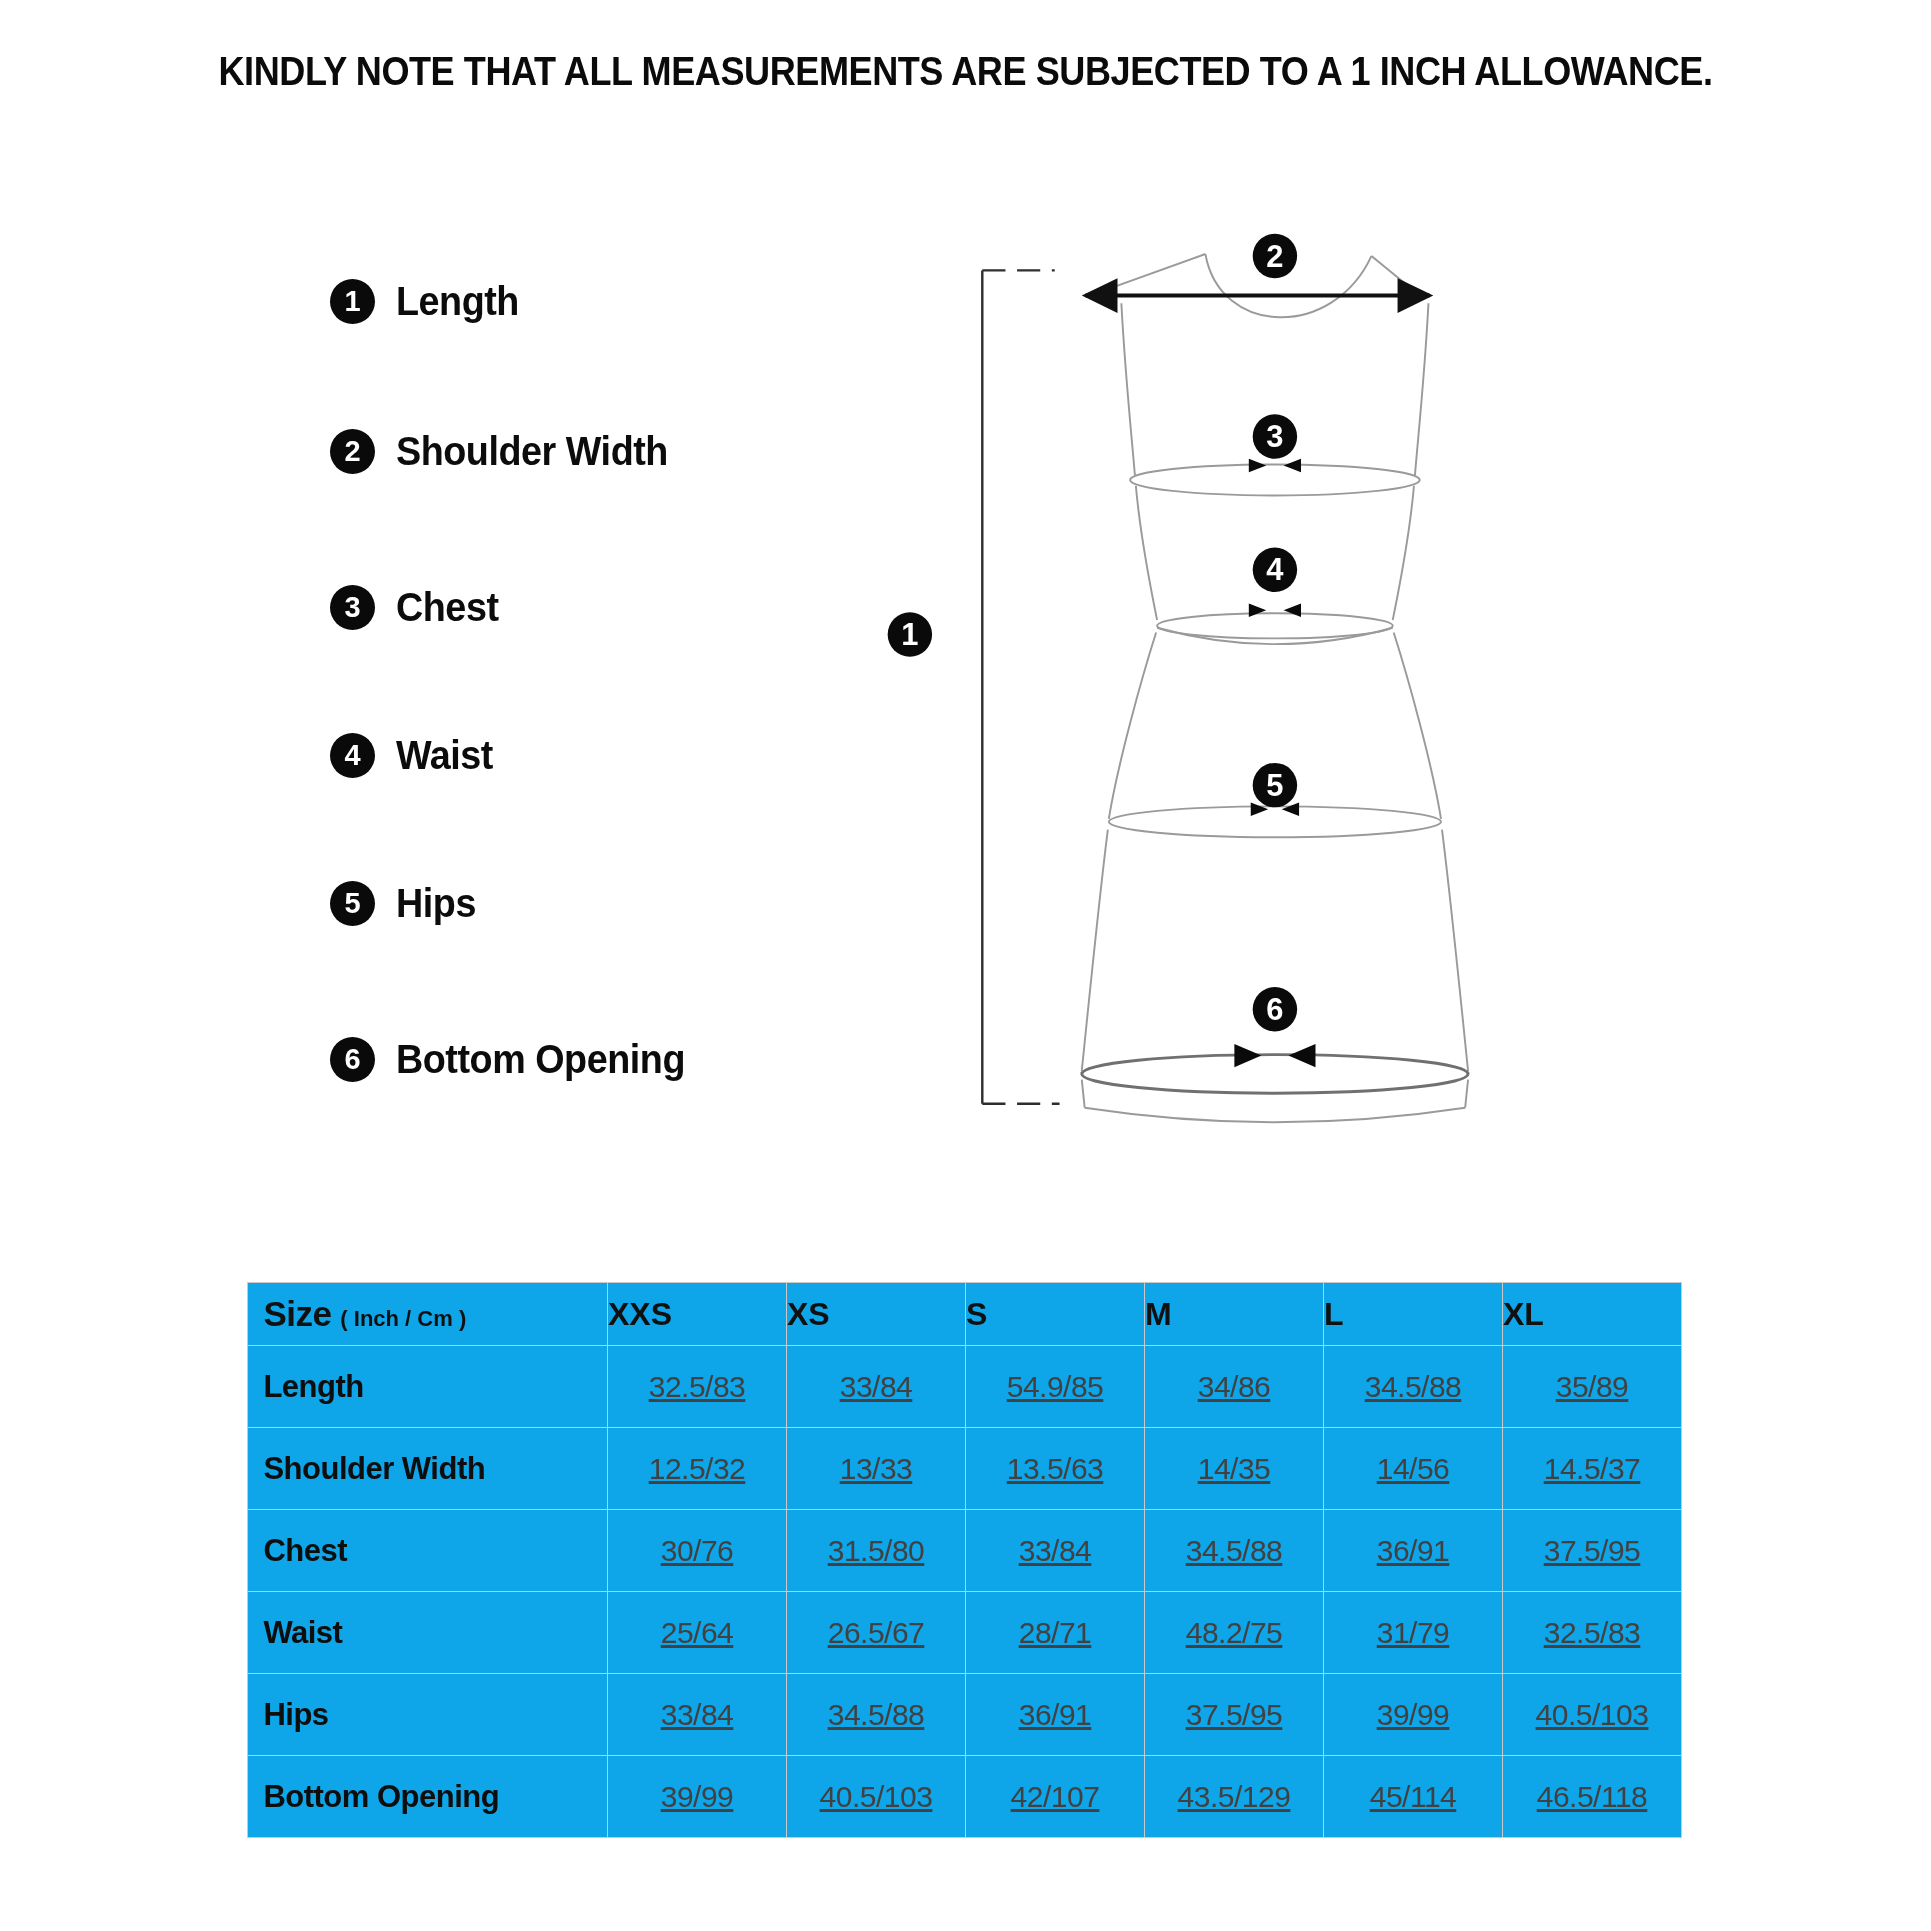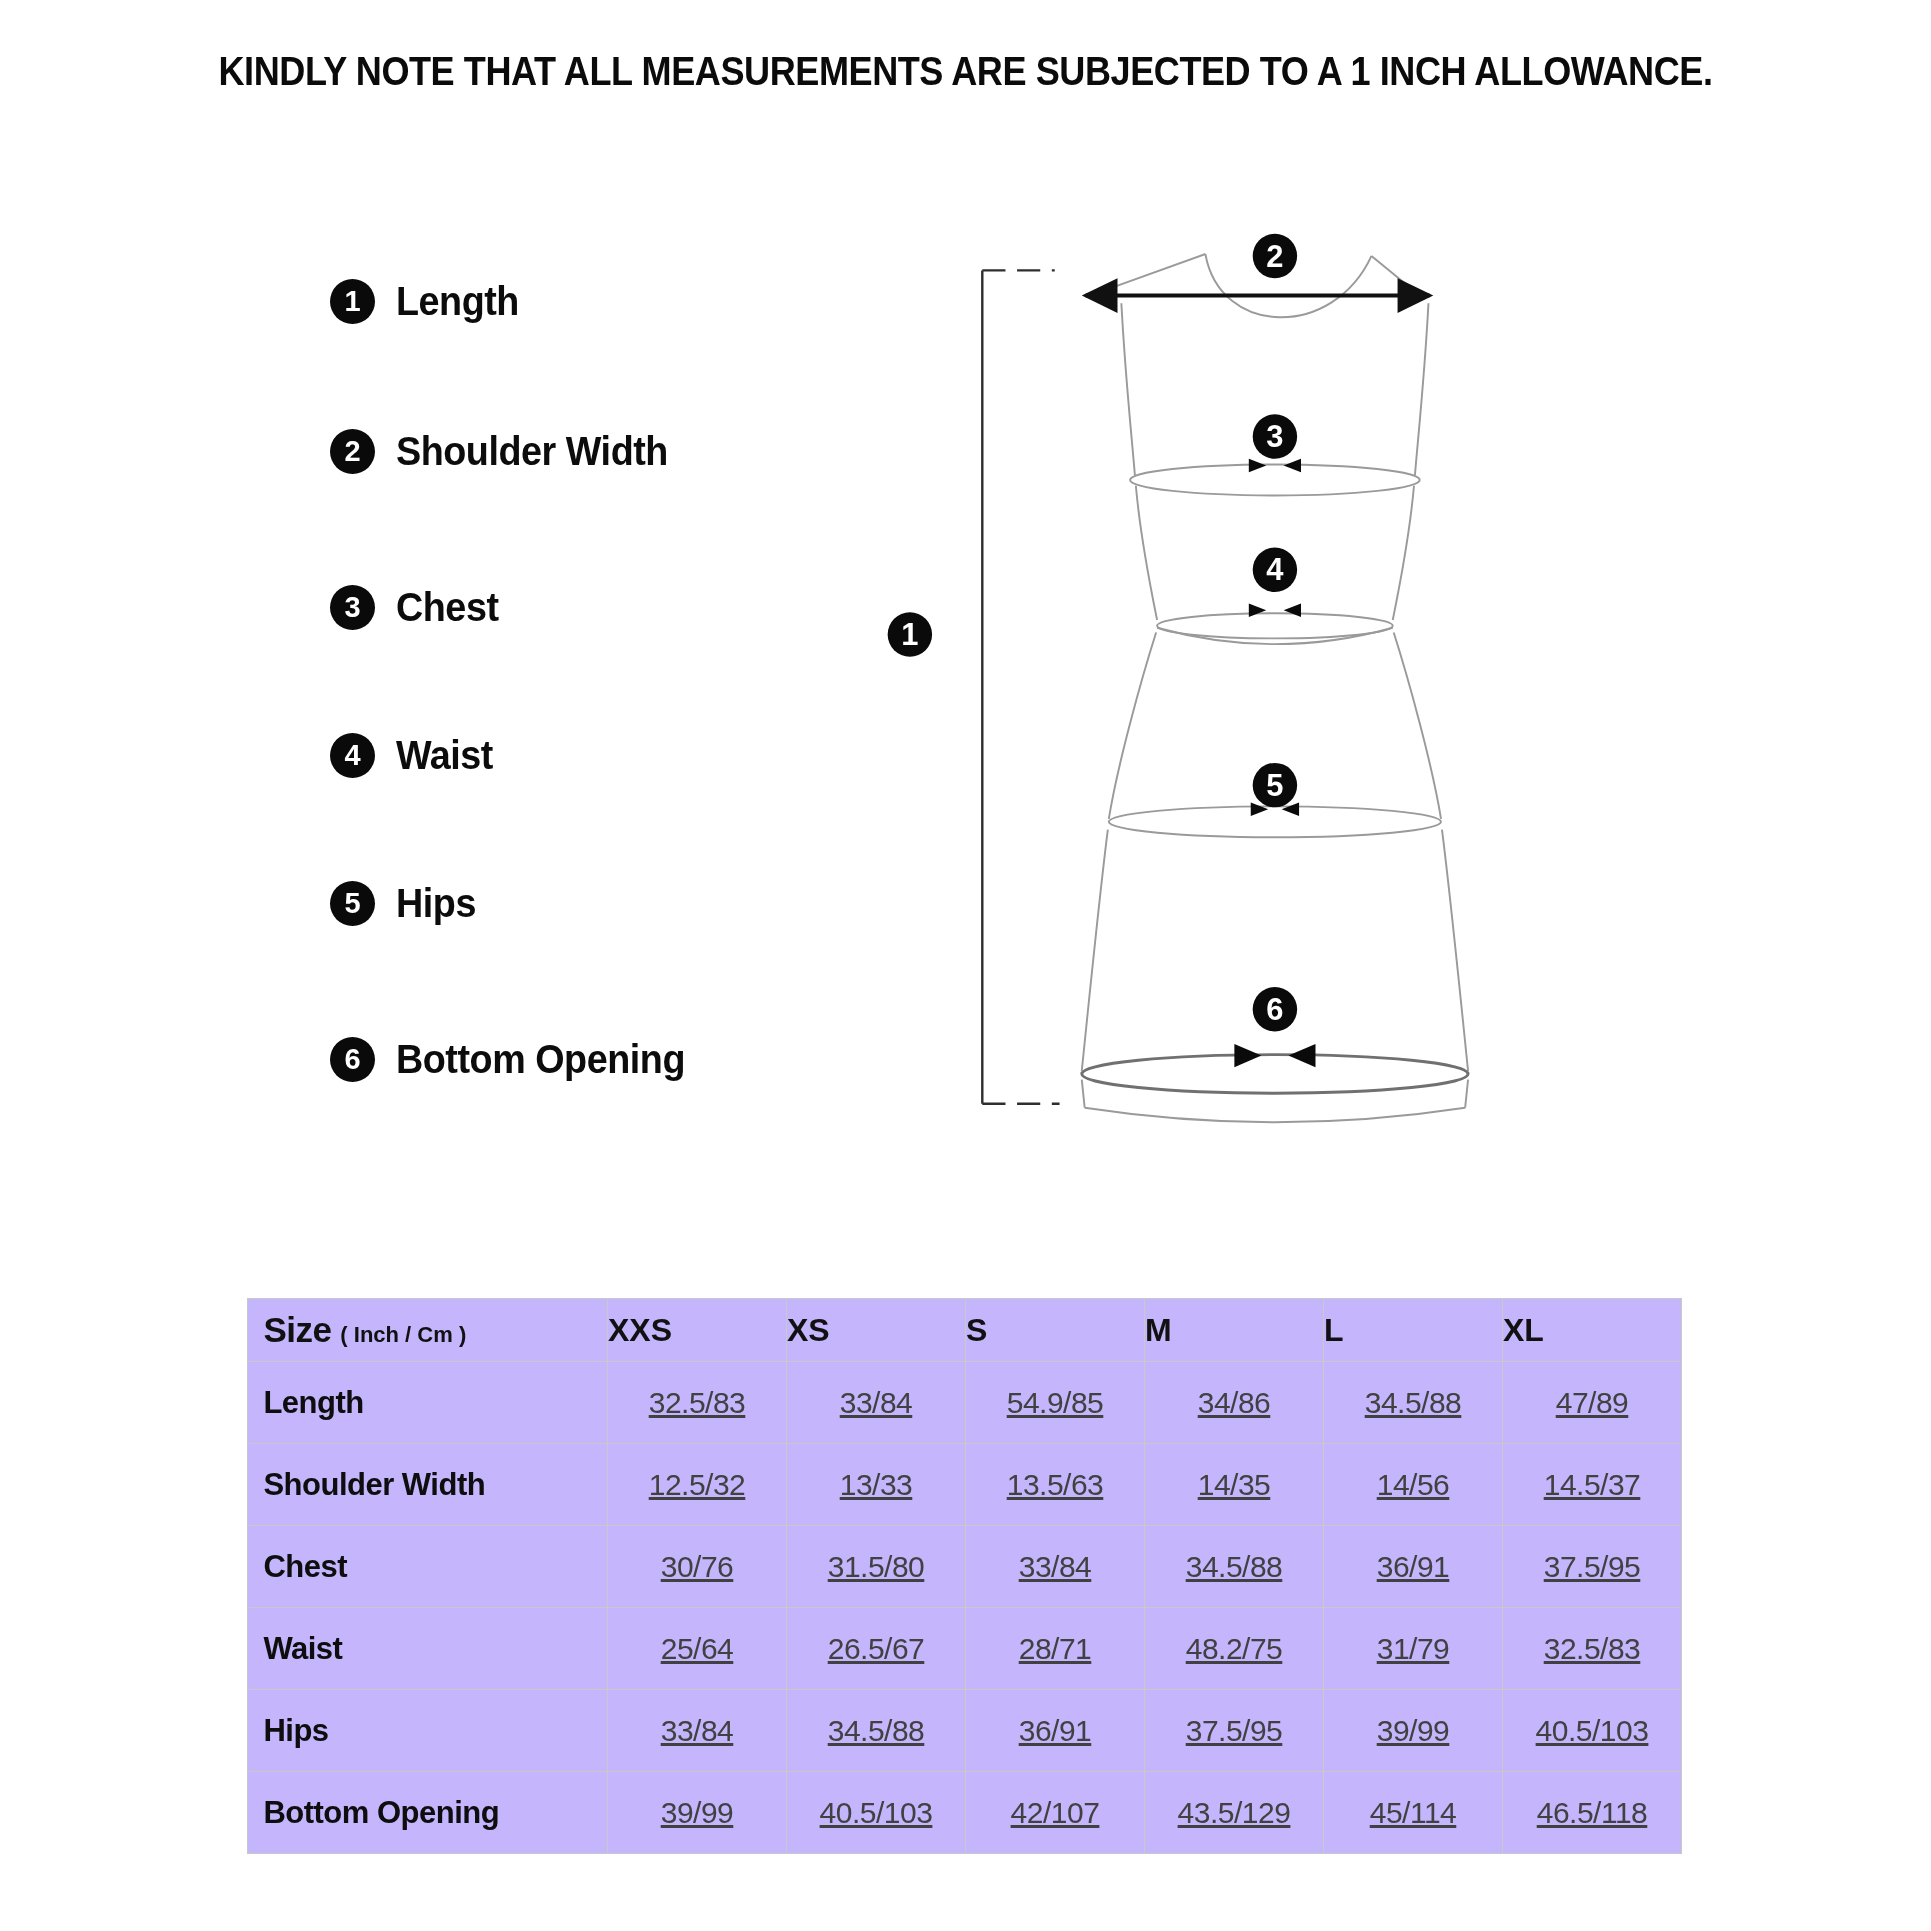--- a/index.html
+++ b/index.html
@@ -25,21 +25,21 @@
     font-size:41px;font-weight:600;color:#0c0c0c;white-space:nowrap;
     transform:scaleX(0.92);transform-origin:left center;letter-spacing:-0.5px;
   }
 
   
   .dress{position:absolute;left:850px;top:222px;}
 
   
   .size-table{
     position:absolute;left:247px;top:1282px;width:1433px;
-    border-collapse:collapse;table-layout:fixed;background:#c4b5fd;margin-top:16px;
+    border-collapse:collapse;table-layout:fixed;background:#0ea5e9;
   }
   .size-table col.c-label{width:360px;}
   .size-table col.c-size{width:179px;}
   .size-table th,.size-table td{border:1px solid #c9c9c9;padding:0;vertical-align:middle;}
   .size-table thead th{height:62px;font-size:32px;font-weight:bold;text-align:left;color:#111;}
   .size-table thead th.size-head{text-align:left;padding-left:15.4px;}
   .size-head .size-word{font-size:35px;font-weight:bold;letter-spacing:-0.5px;}
   .size-head .size-unit{font-size:22px;font-weight:bold;letter-spacing:0;}
   .size-table td{height:81px;}
   .size-table td.row-label{
@@ -174,21 +174,21 @@
       </tr>
     </thead>
     <tbody>
       <tr>
         <td class="row-label">Length</td>
         <td class="val">32.5/83</td>
         <td class="val">33/84</td>
         <td class="val">54.9/85</td>
         <td class="val">34/86</td>
         <td class="val">34.5/88</td>
-        <td class="val">47/89</td>
+        <td class="val">35/89</td>
       </tr>
       <tr>
         <td class="row-label">Shoulder Width</td>
         <td class="val">12.5/32</td>
         <td class="val">13/33</td>
         <td class="val">13.5/63</td>
         <td class="val">14/35</td>
         <td class="val">14/56</td>
         <td class="val">14.5/37</td>
       </tr>

